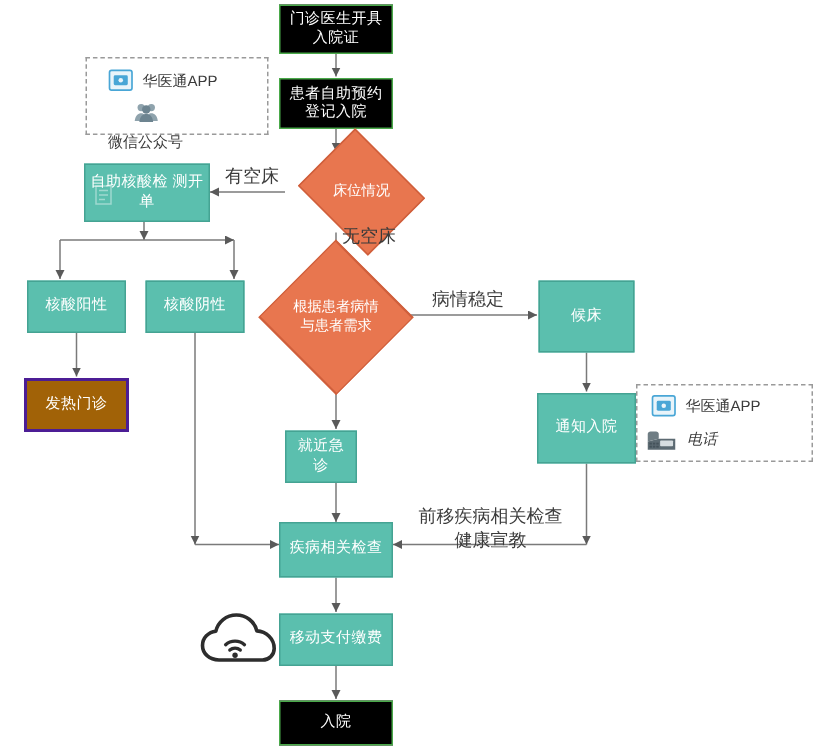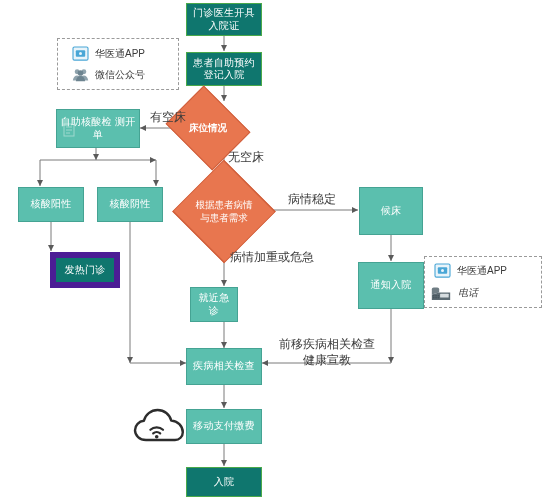--- a/index.html
+++ b/index.html
@@ -16,23 +16,23 @@
     box-sizing:border-box;
     display:flex;align-items:center;justify-content:center;
     text-align:center;
     color:#ffffff;
     font-size:10px;
     line-height:1.25;
     letter-spacing:.3px;
   }
   .node .lbl{display:block;padding:0 3px;}
 
-  .green{background:#0f766e;border:1px solid #4aa94a;}
+  .green{background:#000000;border:1px solid #4aa94a;}
   .teal{background:#5bbfae;border:1px solid #45a393;}
-  .red{background:#0f766e;border:6px solid #4c1d95;margin-left:34px;}
+  .red{background:#a16207;border:2px solid #4c1d95;}
 
   
   .diamond{
     position:absolute;
     display:flex;align-items:center;justify-content:center;
   }
   .diamond .dshape{
     position:absolute;inset:0;
     background:#e8764f;
     border:1px solid #cf5f3c;
@@ -127,21 +127,21 @@
   <div class="node green" style="left:186px;top:3px;width:76px;height:33px;">
     <span class="lbl">门诊医生开具
 入院证</span>
   </div>
 
   <div class="node green" style="left:186px;top:52px;width:76px;height:34px;">
     <span class="lbl">患者自助预约
 登记入院</span>
   </div>
 
-  <div class="diamond" style="left:175px;top:101px;width:66px;height:54px;font-weight:bold;">
+  <div class="diamond" style="left:208px;top:101px;width:66px;height:54px;">
     <div class="dshape"></div>
     <div class="dlbl">床位情况</div>
   </div>
 
   <div class="node teal" style="left:56px;top:109px;width:84px;height:39px;">
     <svg class="miniicon" style="left:6px;top:13px;" viewBox="0 0 12 14">
       <rect x="1" y="1" width="10" height="12" fill="none" stroke="#ffffff" stroke-opacity=".75" stroke-width="1"></rect>
       <path d="M3,4 h6 M3,7 h6 M3,10 h4" stroke="#ffffff" stroke-opacity=".75" stroke-width="1"></path>
     </svg>
     <span class="lbl">自助核酸检
@@ -189,37 +189,36 @@
   <div class="node green" style="left:186px;top:467px;width:76px;height:30px;">
     <span class="lbl">入院</span>
   </div>
 
   <div class="elabel" style="left:145px;top:110px;width:46px;">有空床</div>
 
   <div class="elabel" style="left:228px;top:150px;width:48px;text-align:left;">无空床</div>
 
   <div class="elabel" style="left:281px;top:192px;width:62px;">病情稳定</div>
 
-  <div class="elabel" style="left:230px;top:250px;width:96px;text-align:left;">病情加重或危急</div>
 
   <div class="elabel" style="left:272px;top:337px;width:110px;">前移疾病相关检查
 健康宣教</div>
 
   <div class="dashbox" style="left:57px;top:38px;width:122px;height:52px;"></div>
 
   <div class="dashrow" style="left:72px;top:46px;">
     <svg class="appicon" viewBox="0 0 18 16">
       <rect x="1" y="1" width="16" height="14" rx="1.5" fill="#e9f4fa" stroke="#49a6d6" stroke-width="1.2"></rect>
       <rect x="4" y="4.5" width="10" height="7" rx="1" fill="#49a6d6"></rect>
       <circle cx="9" cy="8" r="1.6" fill="#e9f4fa"></circle>
     </svg>
     <span>华医通APP</span>
   </div>
 
-  <div class="dashrow" style="left:72px;top:67px;">
+  <div class="dashrow" style="left:72px;top:67px;flex-direction:column;">
     <svg class="wechaticon" viewBox="0 0 18 16">
       <circle cx="5.4" cy="5" r="2.6" fill="#8fa3ad"></circle>
       <circle cx="12.6" cy="5" r="2.6" fill="#8fa3ad"></circle>
       <circle cx="9" cy="6.4" r="3" fill="#6d8490"></circle>
       <path d="M0.8,14.5 C1.3,10.6 3.3,9.1 5.4,9.1 C7.5,9.1 9.3,10.6 9.6,14.5 Z" fill="#8fa3ad"></path>
       <path d="M8.4,14.5 C8.7,10.6 10.5,9.1 12.6,9.1 C14.7,9.1 16.7,10.6 17.2,14.5 Z" fill="#8fa3ad"></path>
       <path d="M4.1,15.3 C4.5,11.2 6.6,9.6 9,9.6 C11.4,9.6 13.5,11.2 13.9,15.3 Z" fill="#6d8490"></path>
     </svg>
     <span>微信公众号</span>
   </div>

